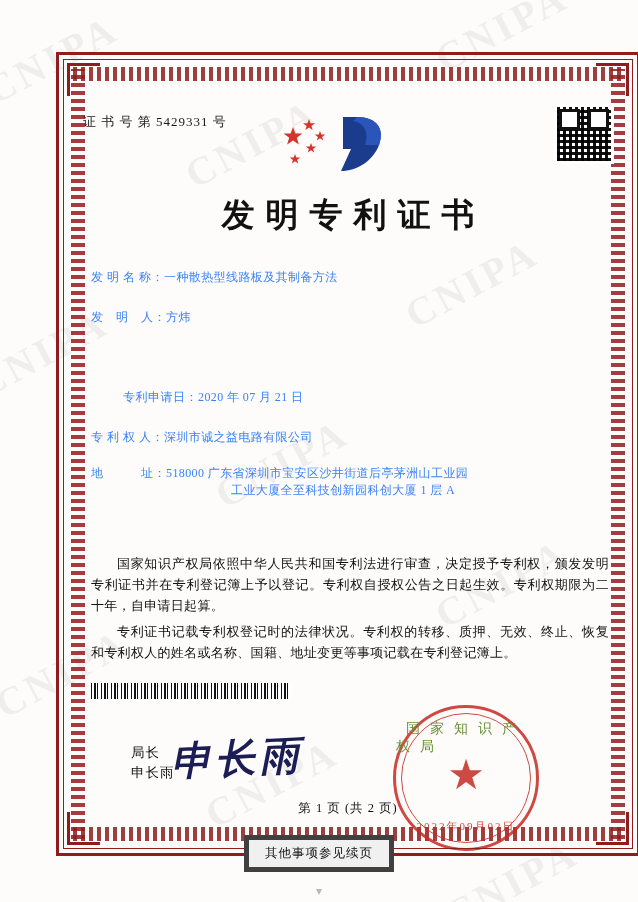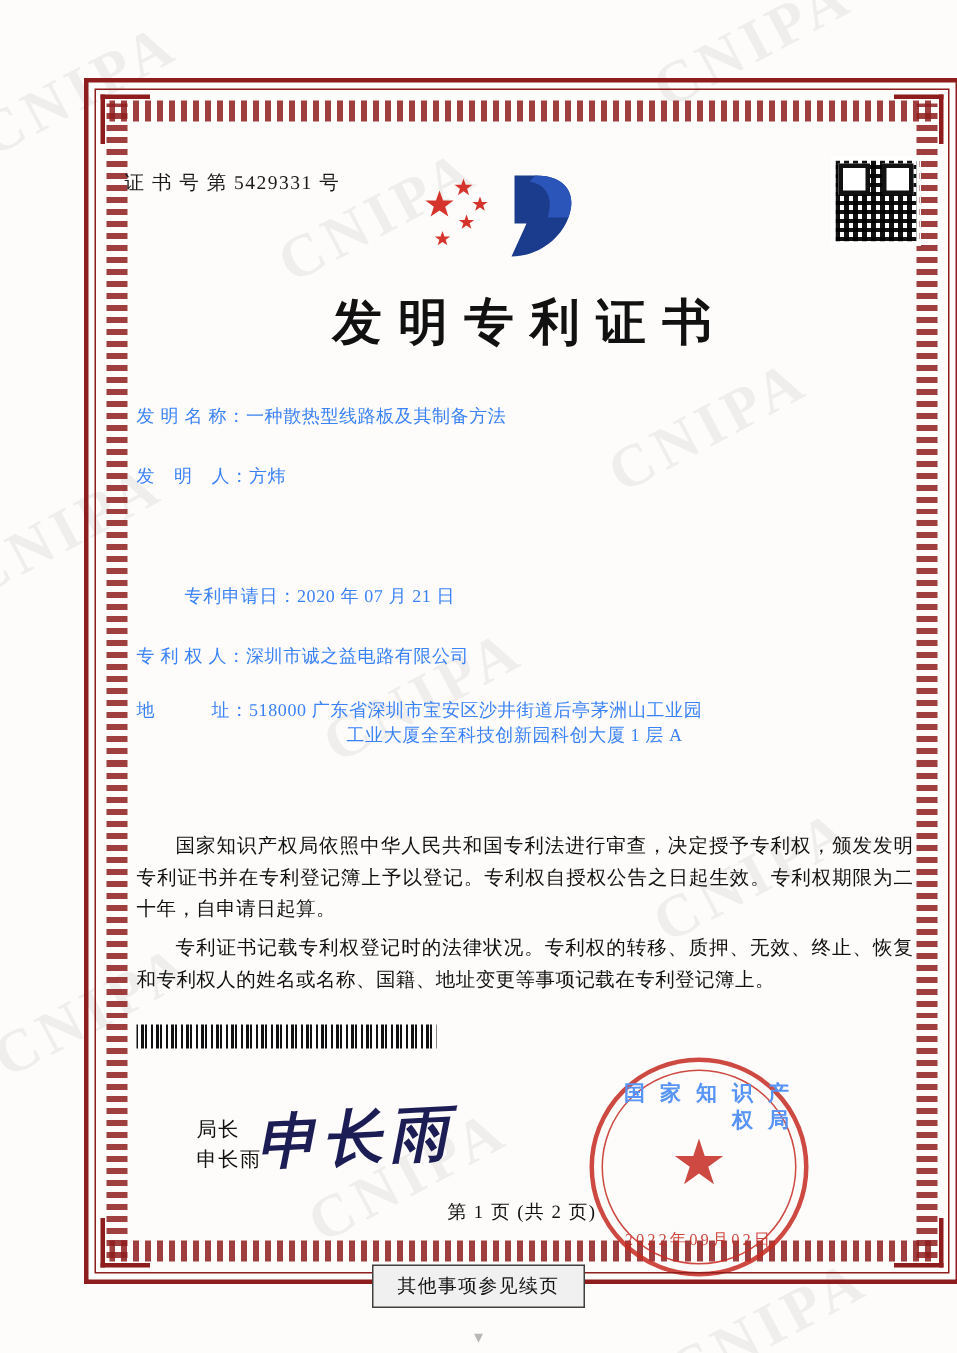--- a/index.html
+++ b/index.html
@@ -249,25 +249,25 @@
   #seal .ring {
     position: absolute;
     inset: 5px;
     border: 1px solid #c62a22;
     border-radius: 50%;
   }
   #seal .seal-top {
     position: absolute;
     left: 0; right: 0;
     top: 12px;
-    text-align: right;
-    color: #3b82f6;
+    text-align: left;
+    color: #4d7c0f;
     font-family: "Liberation Serif", "DejaVu Serif", serif;
     font-size: 14px;
-    font-weight: bold;
+    font-weight: normal;
     letter-spacing: 10px;
     text-indent: 10px;
   }
   #seal .seal-bottom {
     position: absolute;
     left: 0; right: 0;
     bottom: 14px;
     text-align: center;
     color: #c62a22;
     font-family: "Liberation Serif", "DejaVu Serif", serif;
@@ -295,21 +295,21 @@
     color: #111;
     letter-spacing: 1px;
   }
 
   #note {
     position: absolute;
     left: 50%;
     transform: translateX(-50%);
     bottom: 30px;
     background: #f0f0f0;
-    border: 1px solid #404040;
+    border: 5px solid #404040;
     padding: 5px 16px;
     font-family: "Liberation Serif", "DejaVu Serif", serif;
     font-size: 12.5px;
     color: #111;
     letter-spacing: 1px;
   }
   #scroll-hint {
     position: absolute;
     left: 50%;
     transform: translateX(-50%);

